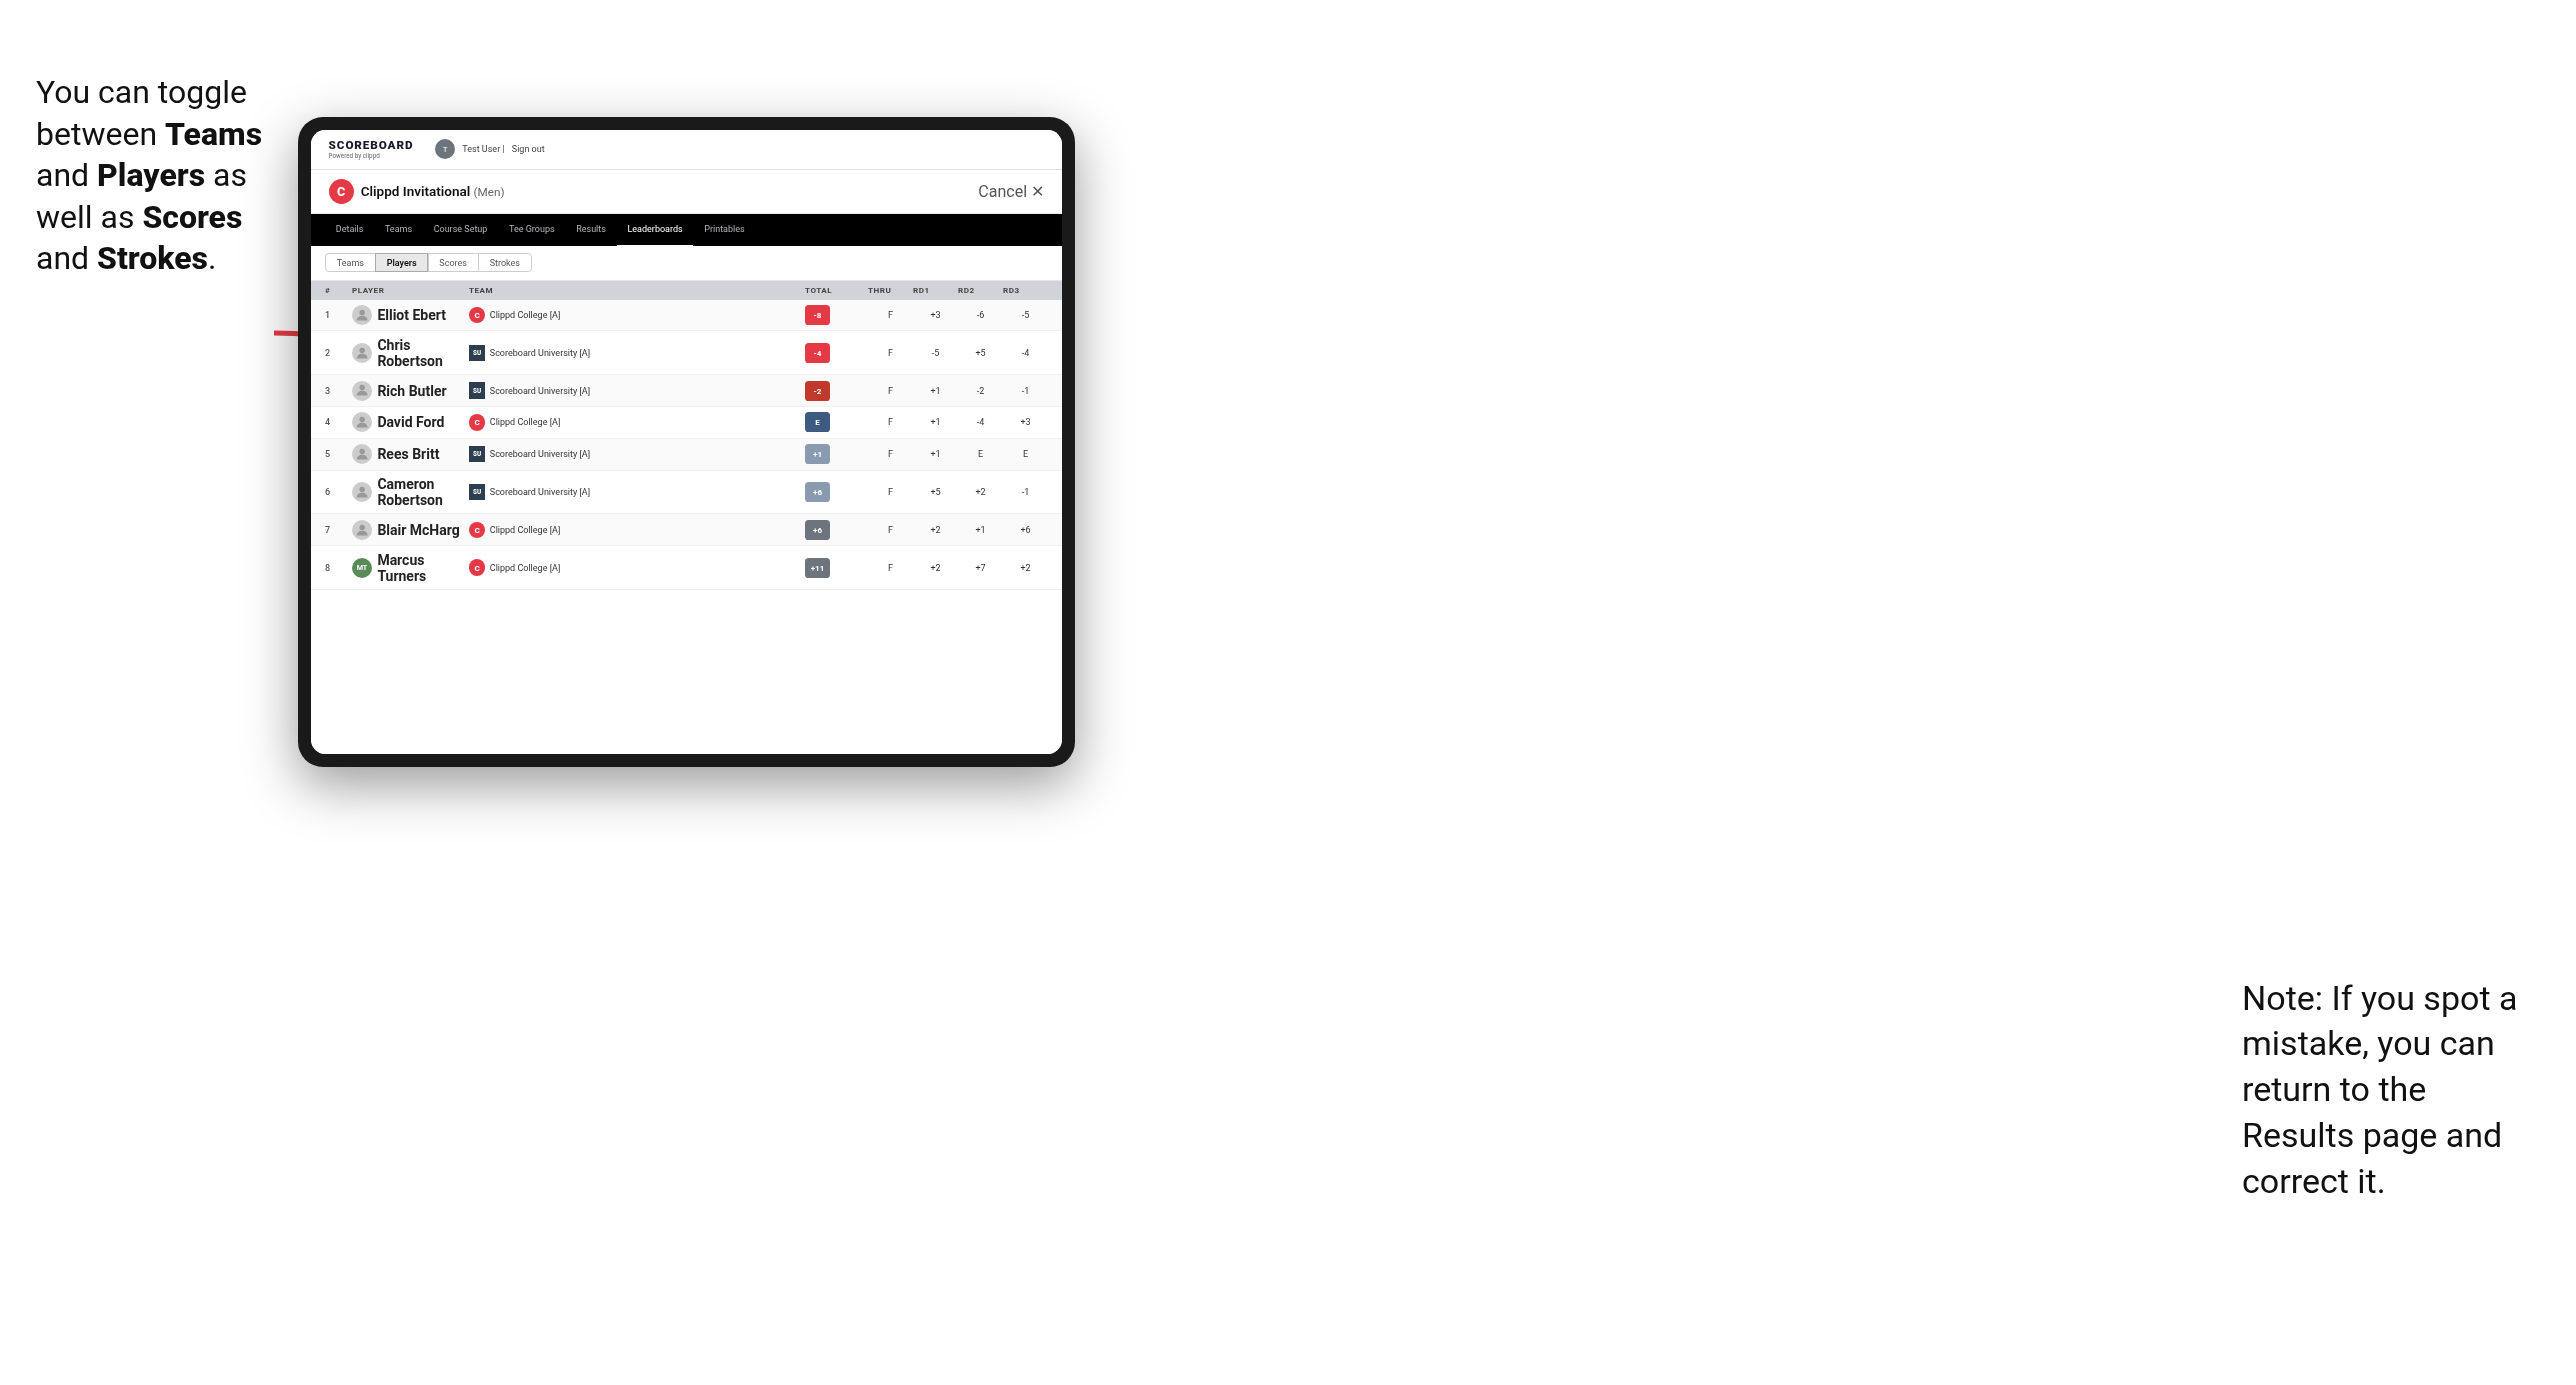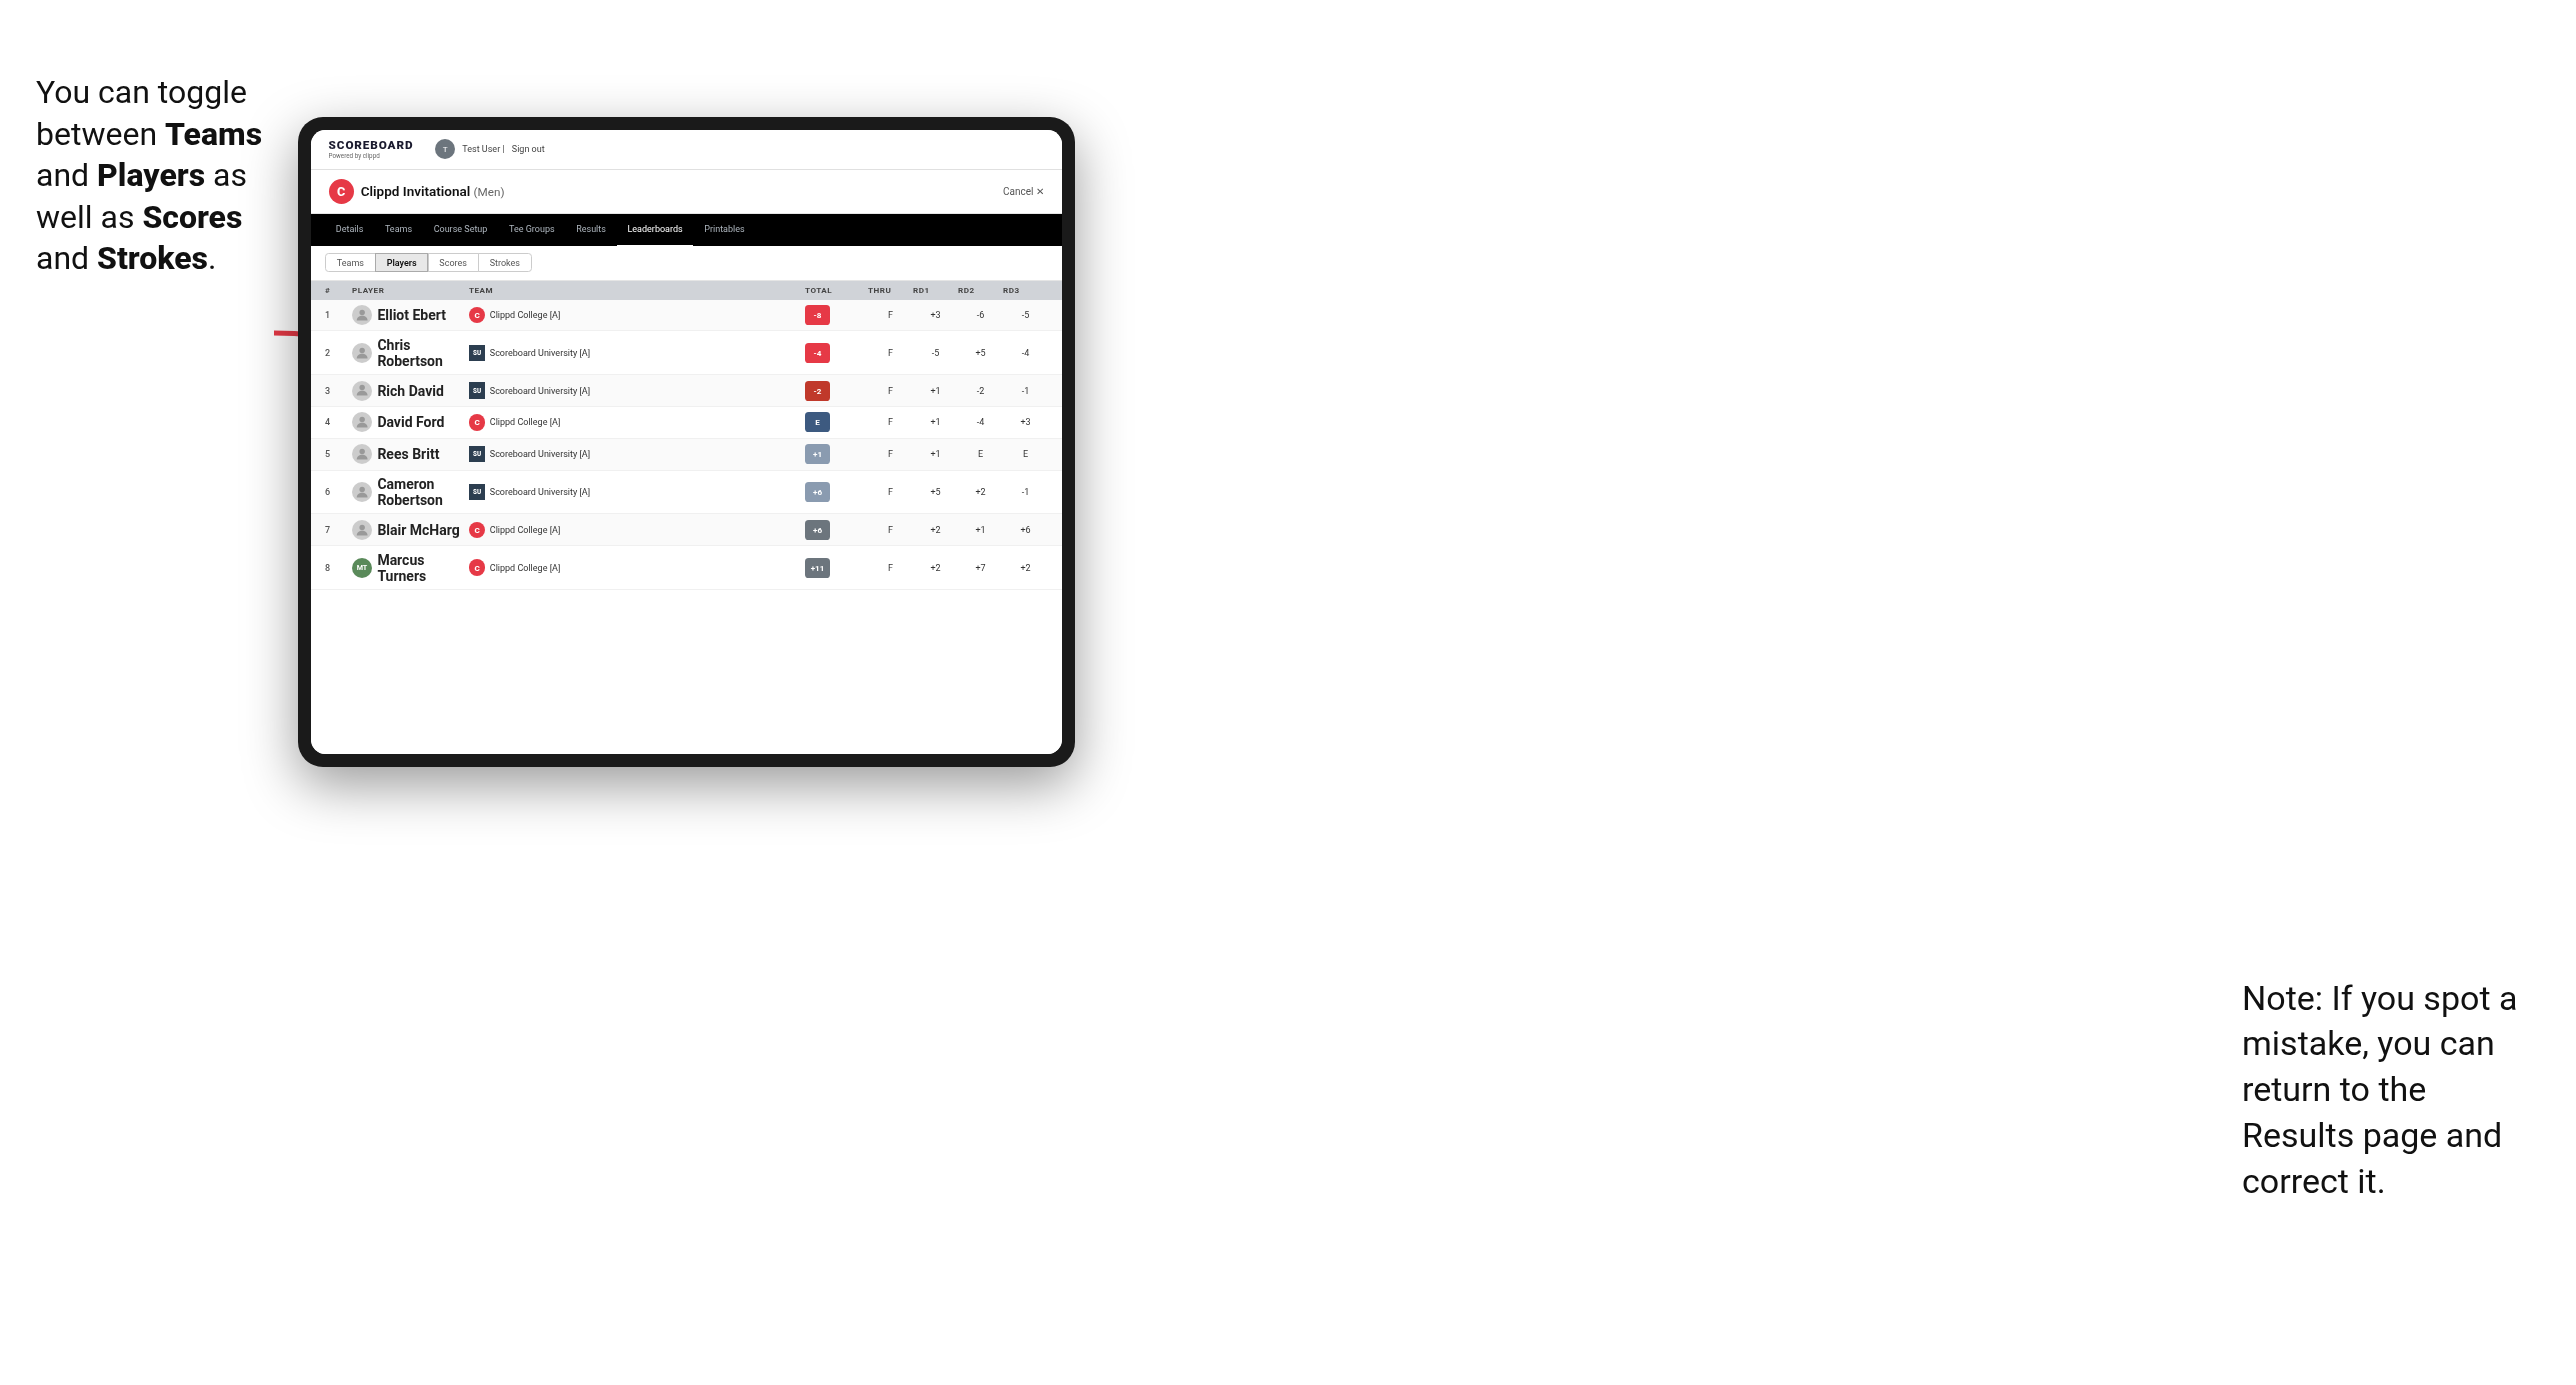--- a/index.html
+++ b/index.html
@@ -156,21 +156,21 @@
       color: white;
       font-weight: 800;
       font-size: 12.6px;
     }
     .tournament-name {
       font-size: 13.5px;
       font-weight: 600;
       color: #111;
     }
     .cancel-btn {
-      font-size: 10px;
+      font-size: 16px;
       color: #555;
       cursor: pointer;
       text-align: right;
     }
 
     
     .tab-nav {
       background: #000000;
       display: flex;
       align-items: flex-start;
@@ -434,21 +434,21 @@
 
       <div class="table-row">
         <span class="row-num">3</span>
         <div class="player-cell">
           <div class="player-avatar">
             <svg viewBox="0 0 24 24" fill="#999">
                 <circle cx="12" cy="8" r="4"></circle>
                 <path d="M4 20c0-4 3.6-7 8-7s8 3 8 7"></path>
               </svg>
           </div>
-          <span class="player-name">Rich David</span>
+          <span class="player-name">Rich Butler</span>
         </div>
         <div class="team-cell">
           <div class="team-logo scoreboard">SU</div>
           <span>Scoreboard University [A]</span>
         </div>
         <div style="display:flex;align-items:center;">
           <div class="score-badge score-dark-red">-2</div>
         </div>
         <span class="cell-val">F</span>
         <span class="cell-rd">+1</span>

